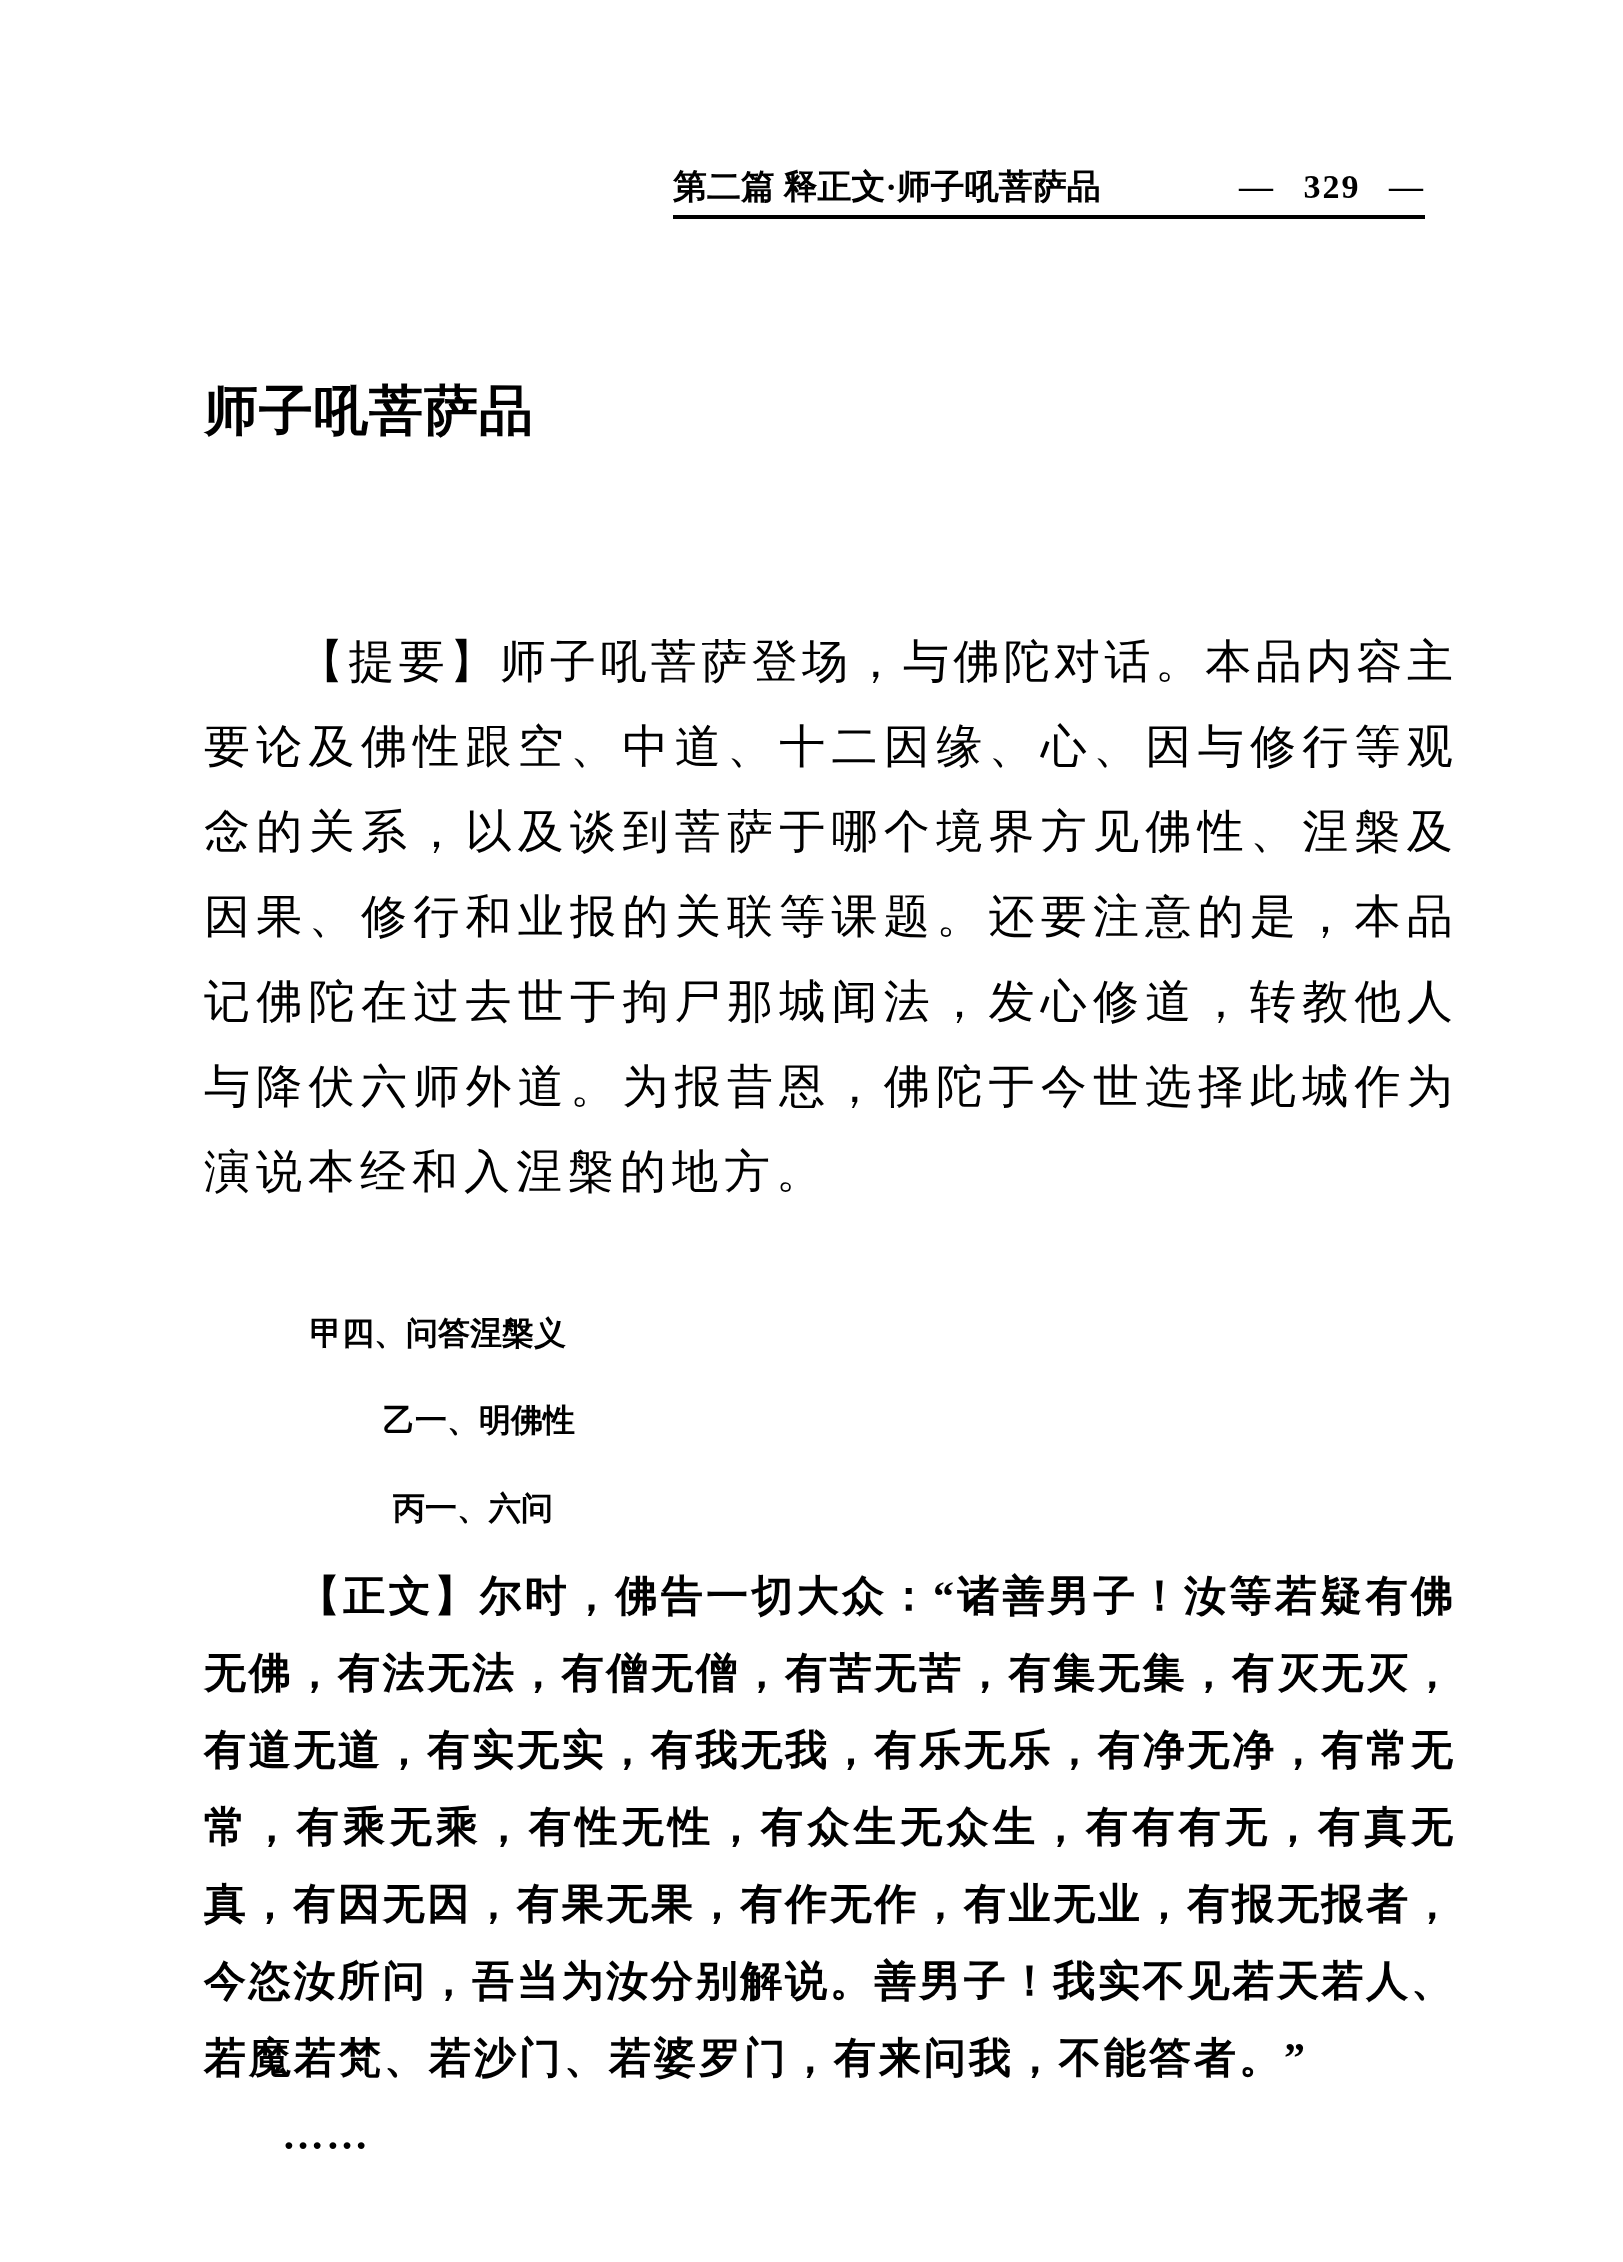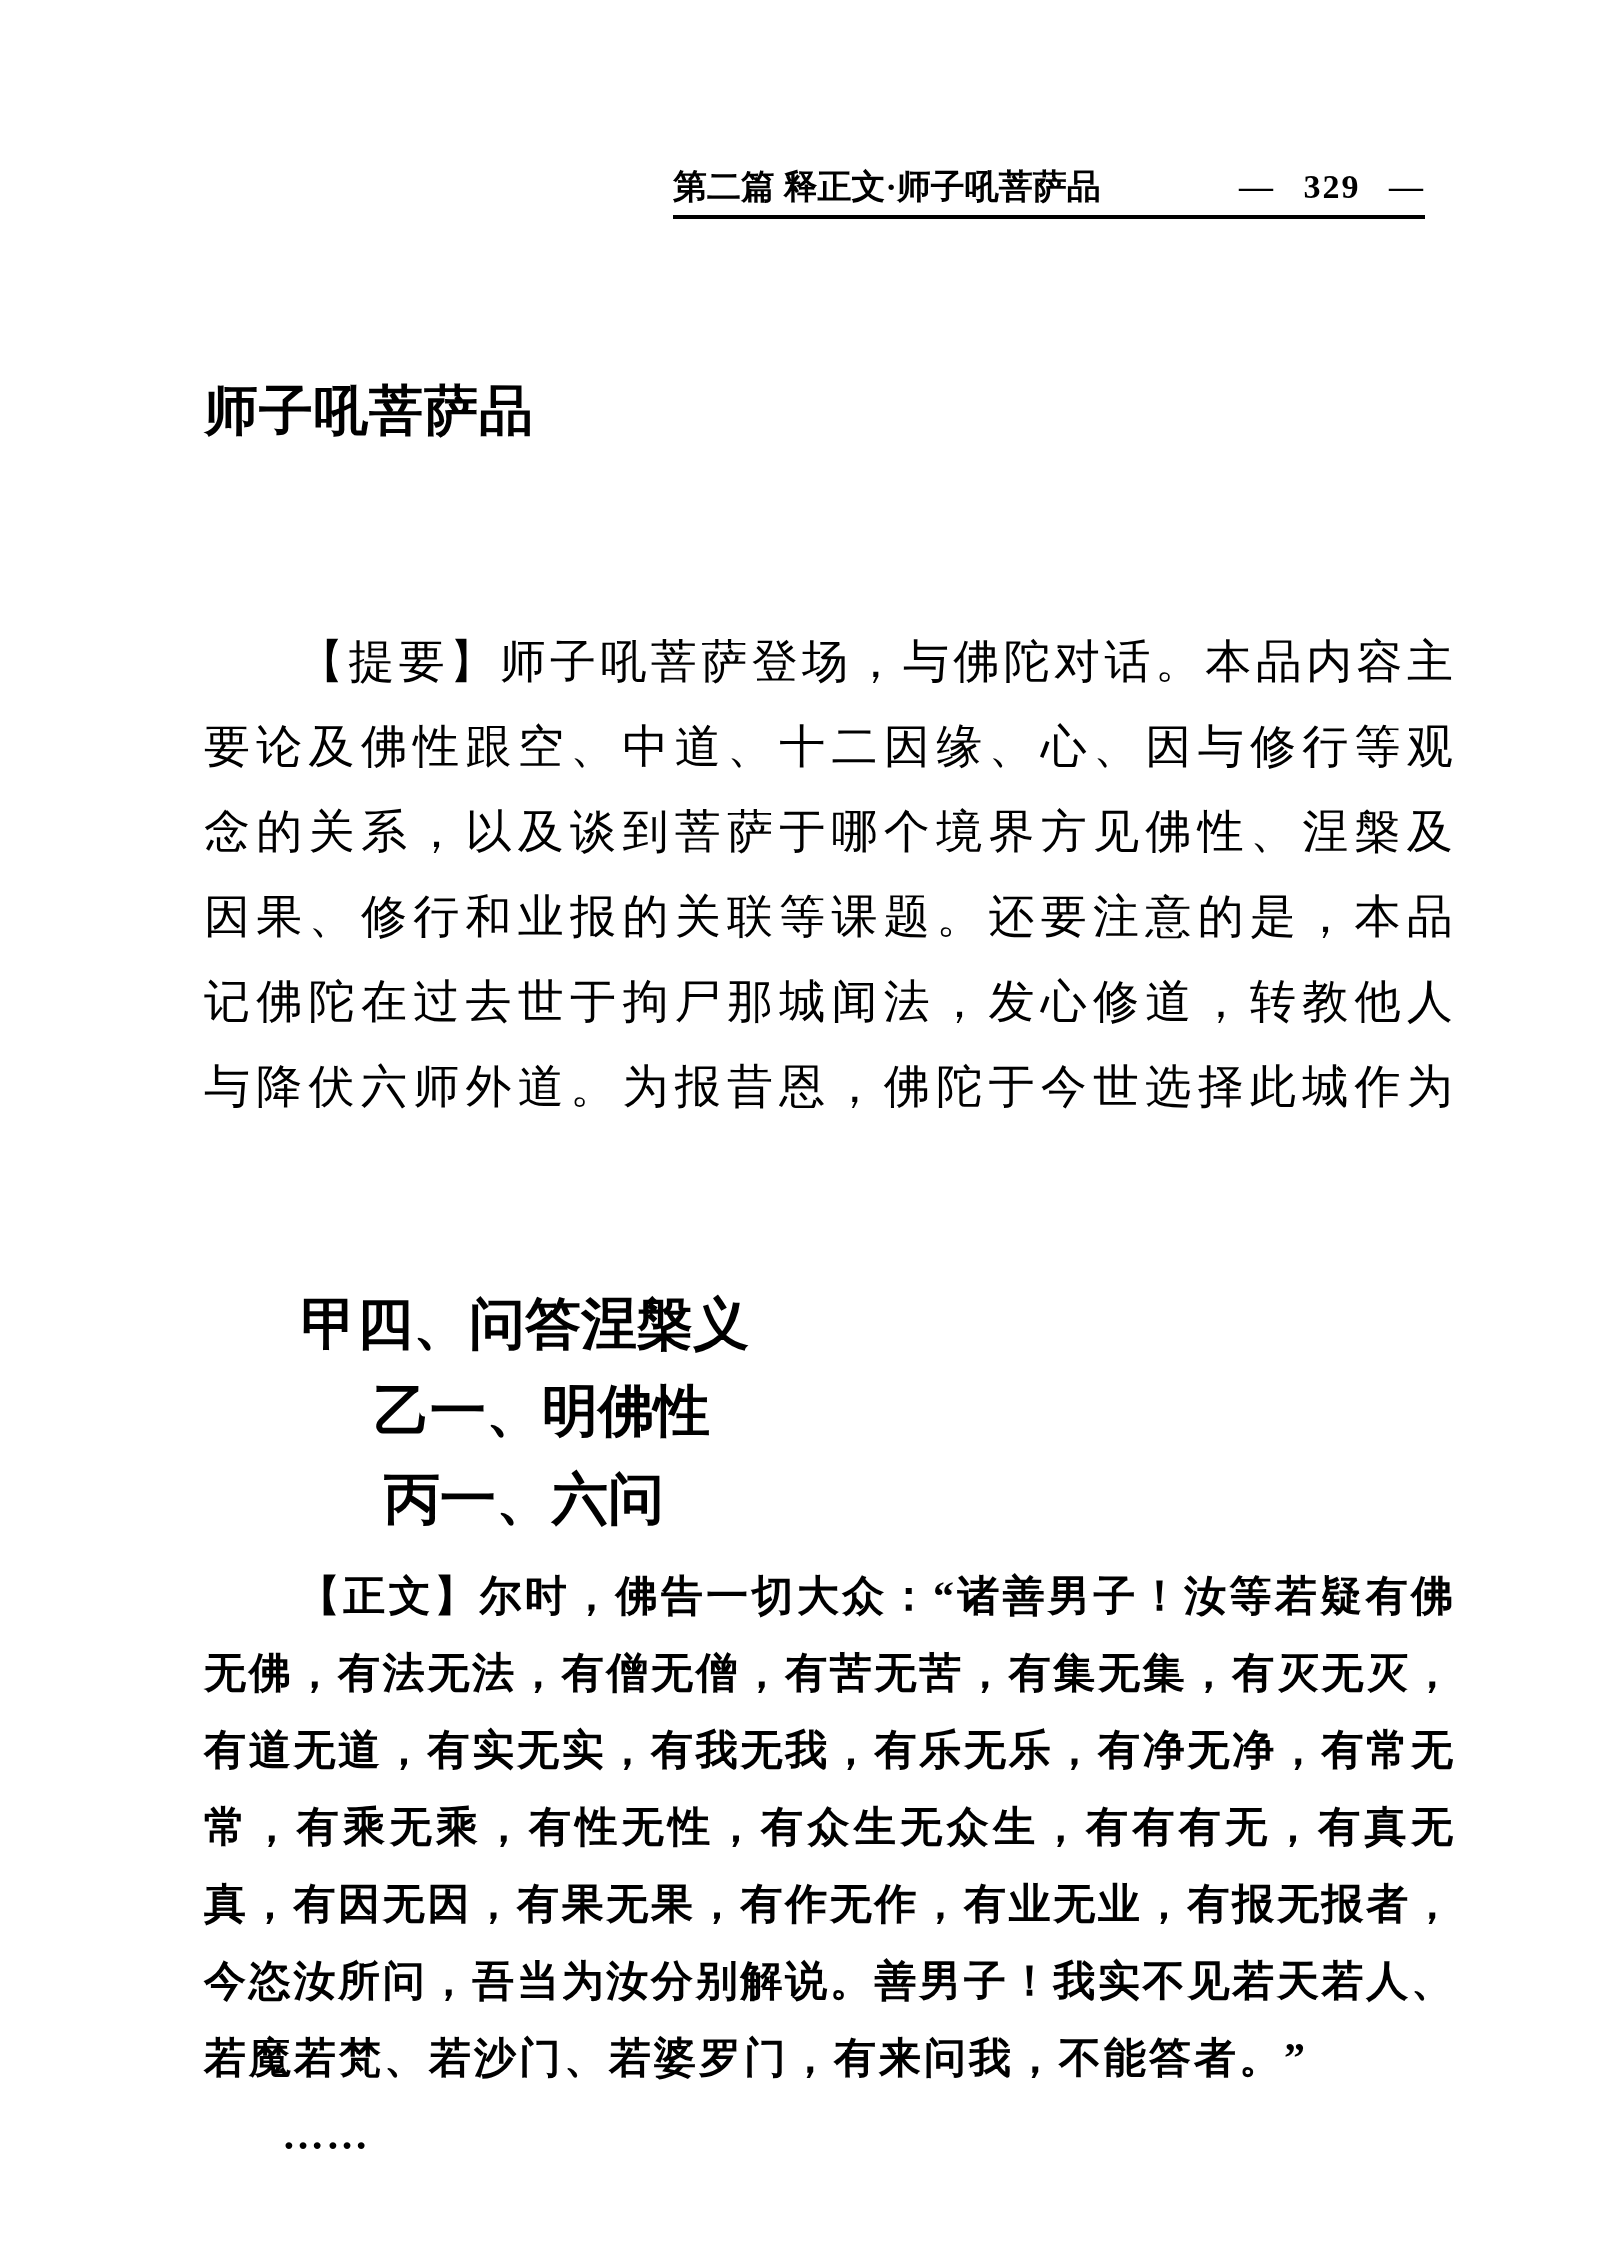--- a/index.html
+++ b/index.html
@@ -51,22 +51,22 @@
     left: 204px;
     top: 619px;
     width: 1249px;
     font-size: 46px;
   }
   .summary-block .tline { height: 85px; line-height: 85px; }
 
   
   .outline-heading {
     position: absolute;
-    margin: 0;
-    font-size: 56px;
+    margin: 9px;
+    font-size: 32px;
     font-weight: bold;
     line-height: 50px;
     white-space: nowrap;
   }
   .oh-1 { left: 301px; top: 1299px; }
   .oh-2 { left: 374px; top: 1386px; text-align: center; }
   .oh-3 { left: 384px; top: 1474px; text-align: right; }
 
   
   .passage-block {
@@ -249,20 +249,21 @@
         <span>于</span>
         <span>今</span>
         <span>世</span>
         <span>选</span>
         <span>择</span>
         <span>此</span>
         <span>城</span>
         <span>作</span>
         <span>为</span>
       </div>
+    <div class="tline last-s">演说本经和入涅槃的地方。</div>
   </div>
 
   <h2 class="outline-heading oh-1">甲四、问答涅槃义</h2>
   <h3 class="outline-heading oh-2">乙一、明佛性</h3>
   <h4 class="outline-heading oh-3">丙一、六问</h4>
 
   <div class="passage-block">
     <div class="tline fj indent-2">
         <span>【</span>
         <span>正</span>

